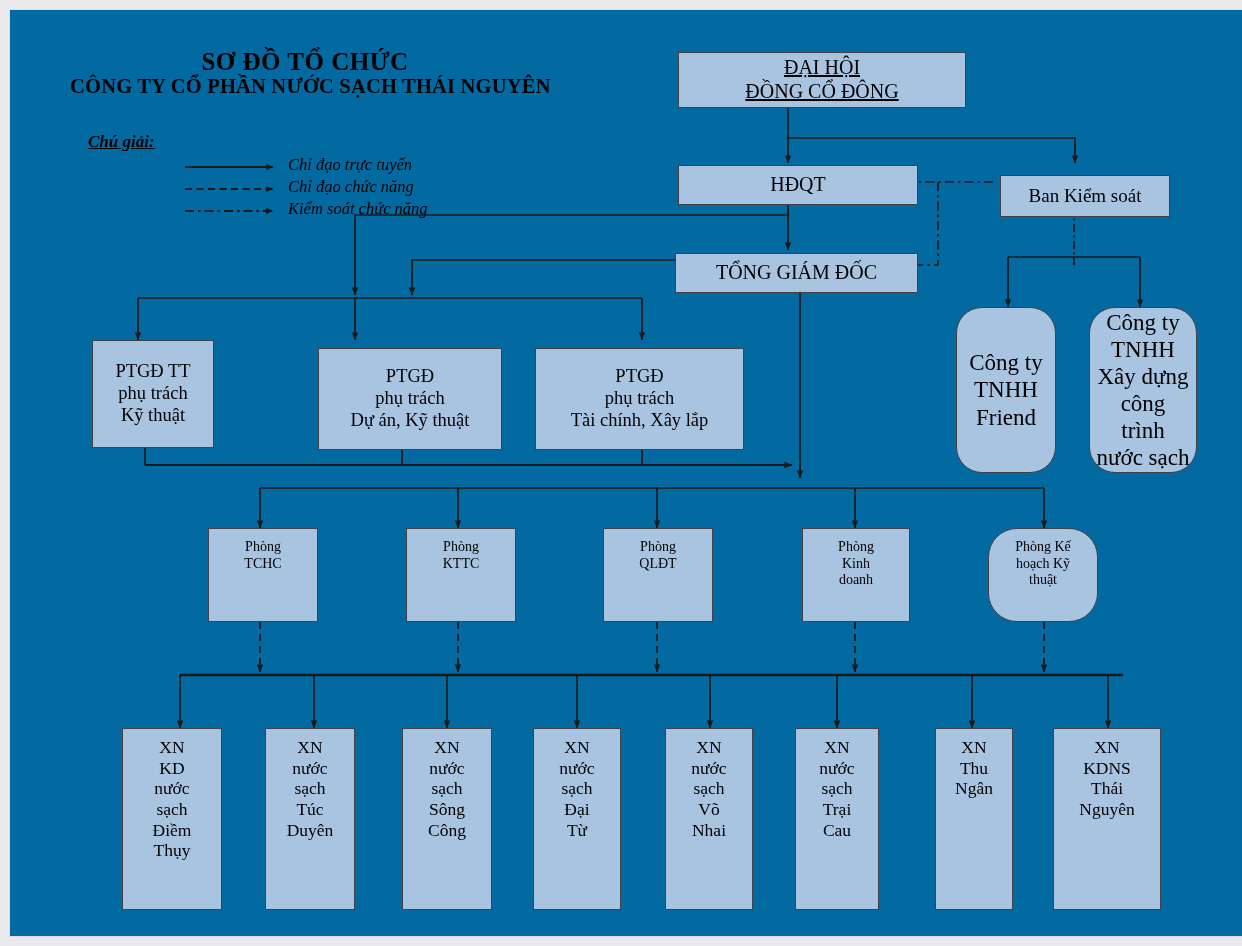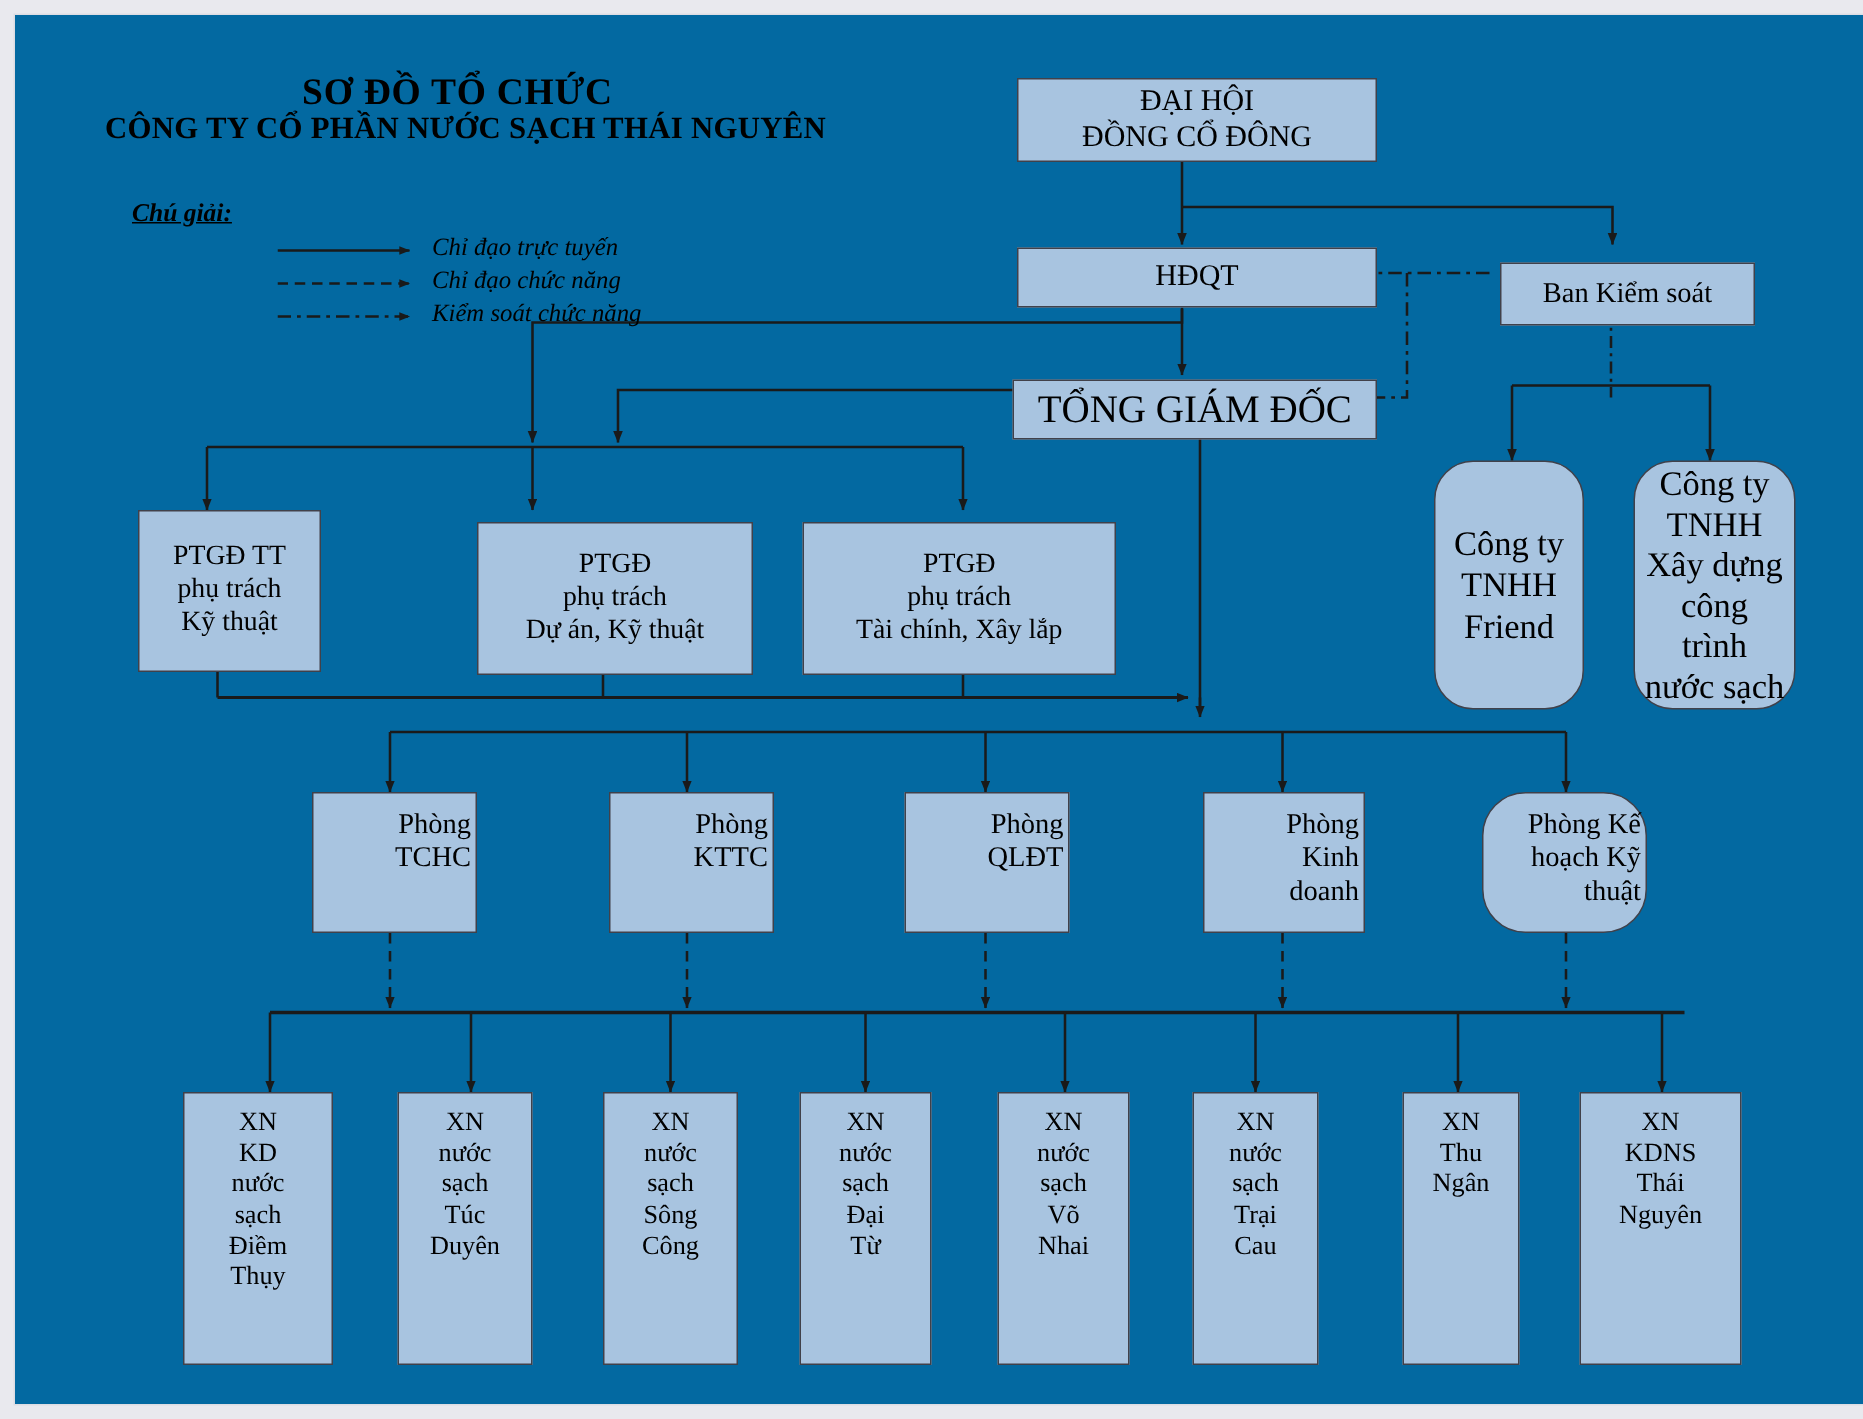--- a/index.html
+++ b/index.html
@@ -107,24 +107,24 @@
     color: #000;
     line-height: 1.18;
     padding: 2px 3px;
   }
   .node .lines { width: 100%; }
   .node .ln { display: block; white-space: nowrap; }
 
   .n-assembly { font-size: 20px; }
   .n-board    { font-size: 20px; }
   .n-super    { font-size: 19px; }
-  .n-ceo      { font-size: 26px; }
+  .n-ceo      { font-size: 20px; }
   .n-deputy   { font-size: 18.5px; }
   .n-subco    { font-size: 23px; border-radius: 26px; }
-  .n-dept     { font-size: 19px; text-align: right; }
+  .n-dept     { font-size: 14px; }
   .n-unit     { font-size: 17.5px; justify-content: center; }
 </style>
 </head>
 <body>
 
 <div id="page">
   <div id="canvas">
 
     <svg id="svg-layer" viewBox="0 0 1212 926" xmlns="http://www.w3.org/2000/svg">
       <defs>
@@ -219,21 +219,21 @@
       </div>
 
       <div class="legend-row">
         <svg class="legend-line-svg" viewBox="0 0 100 22">
           <path d="M 0,11 L 88,11" fill="none" stroke="#1a1a1a" stroke-width="1.8" stroke-dasharray="9 4 2.5 4" marker-end="url(#arrow-sm)"></path>
         </svg>
         <span class="legend-label">Kiểm soát chức năng</span>
       </div>
     </div>
 
-    <div class="node n-assembly" style="left:668px; top:42px; width:240px; height:56px;">
+    <div class="node n-assembly" style="left:668px; top:42px; width:288px; height:56px;text-decoration:underline;">
       <span class="lines">
         <span class="ln">ĐẠI HỘI</span>
         <span class="ln">ĐỒNG CỔ ĐÔNG</span>
       </span>
     </div>
 
     <div class="node n-board" style="left:668px; top:155px; width:240px; height:40px;">
       <span class="lines">
         <span class="ln">HĐQT</span>
       </span>

